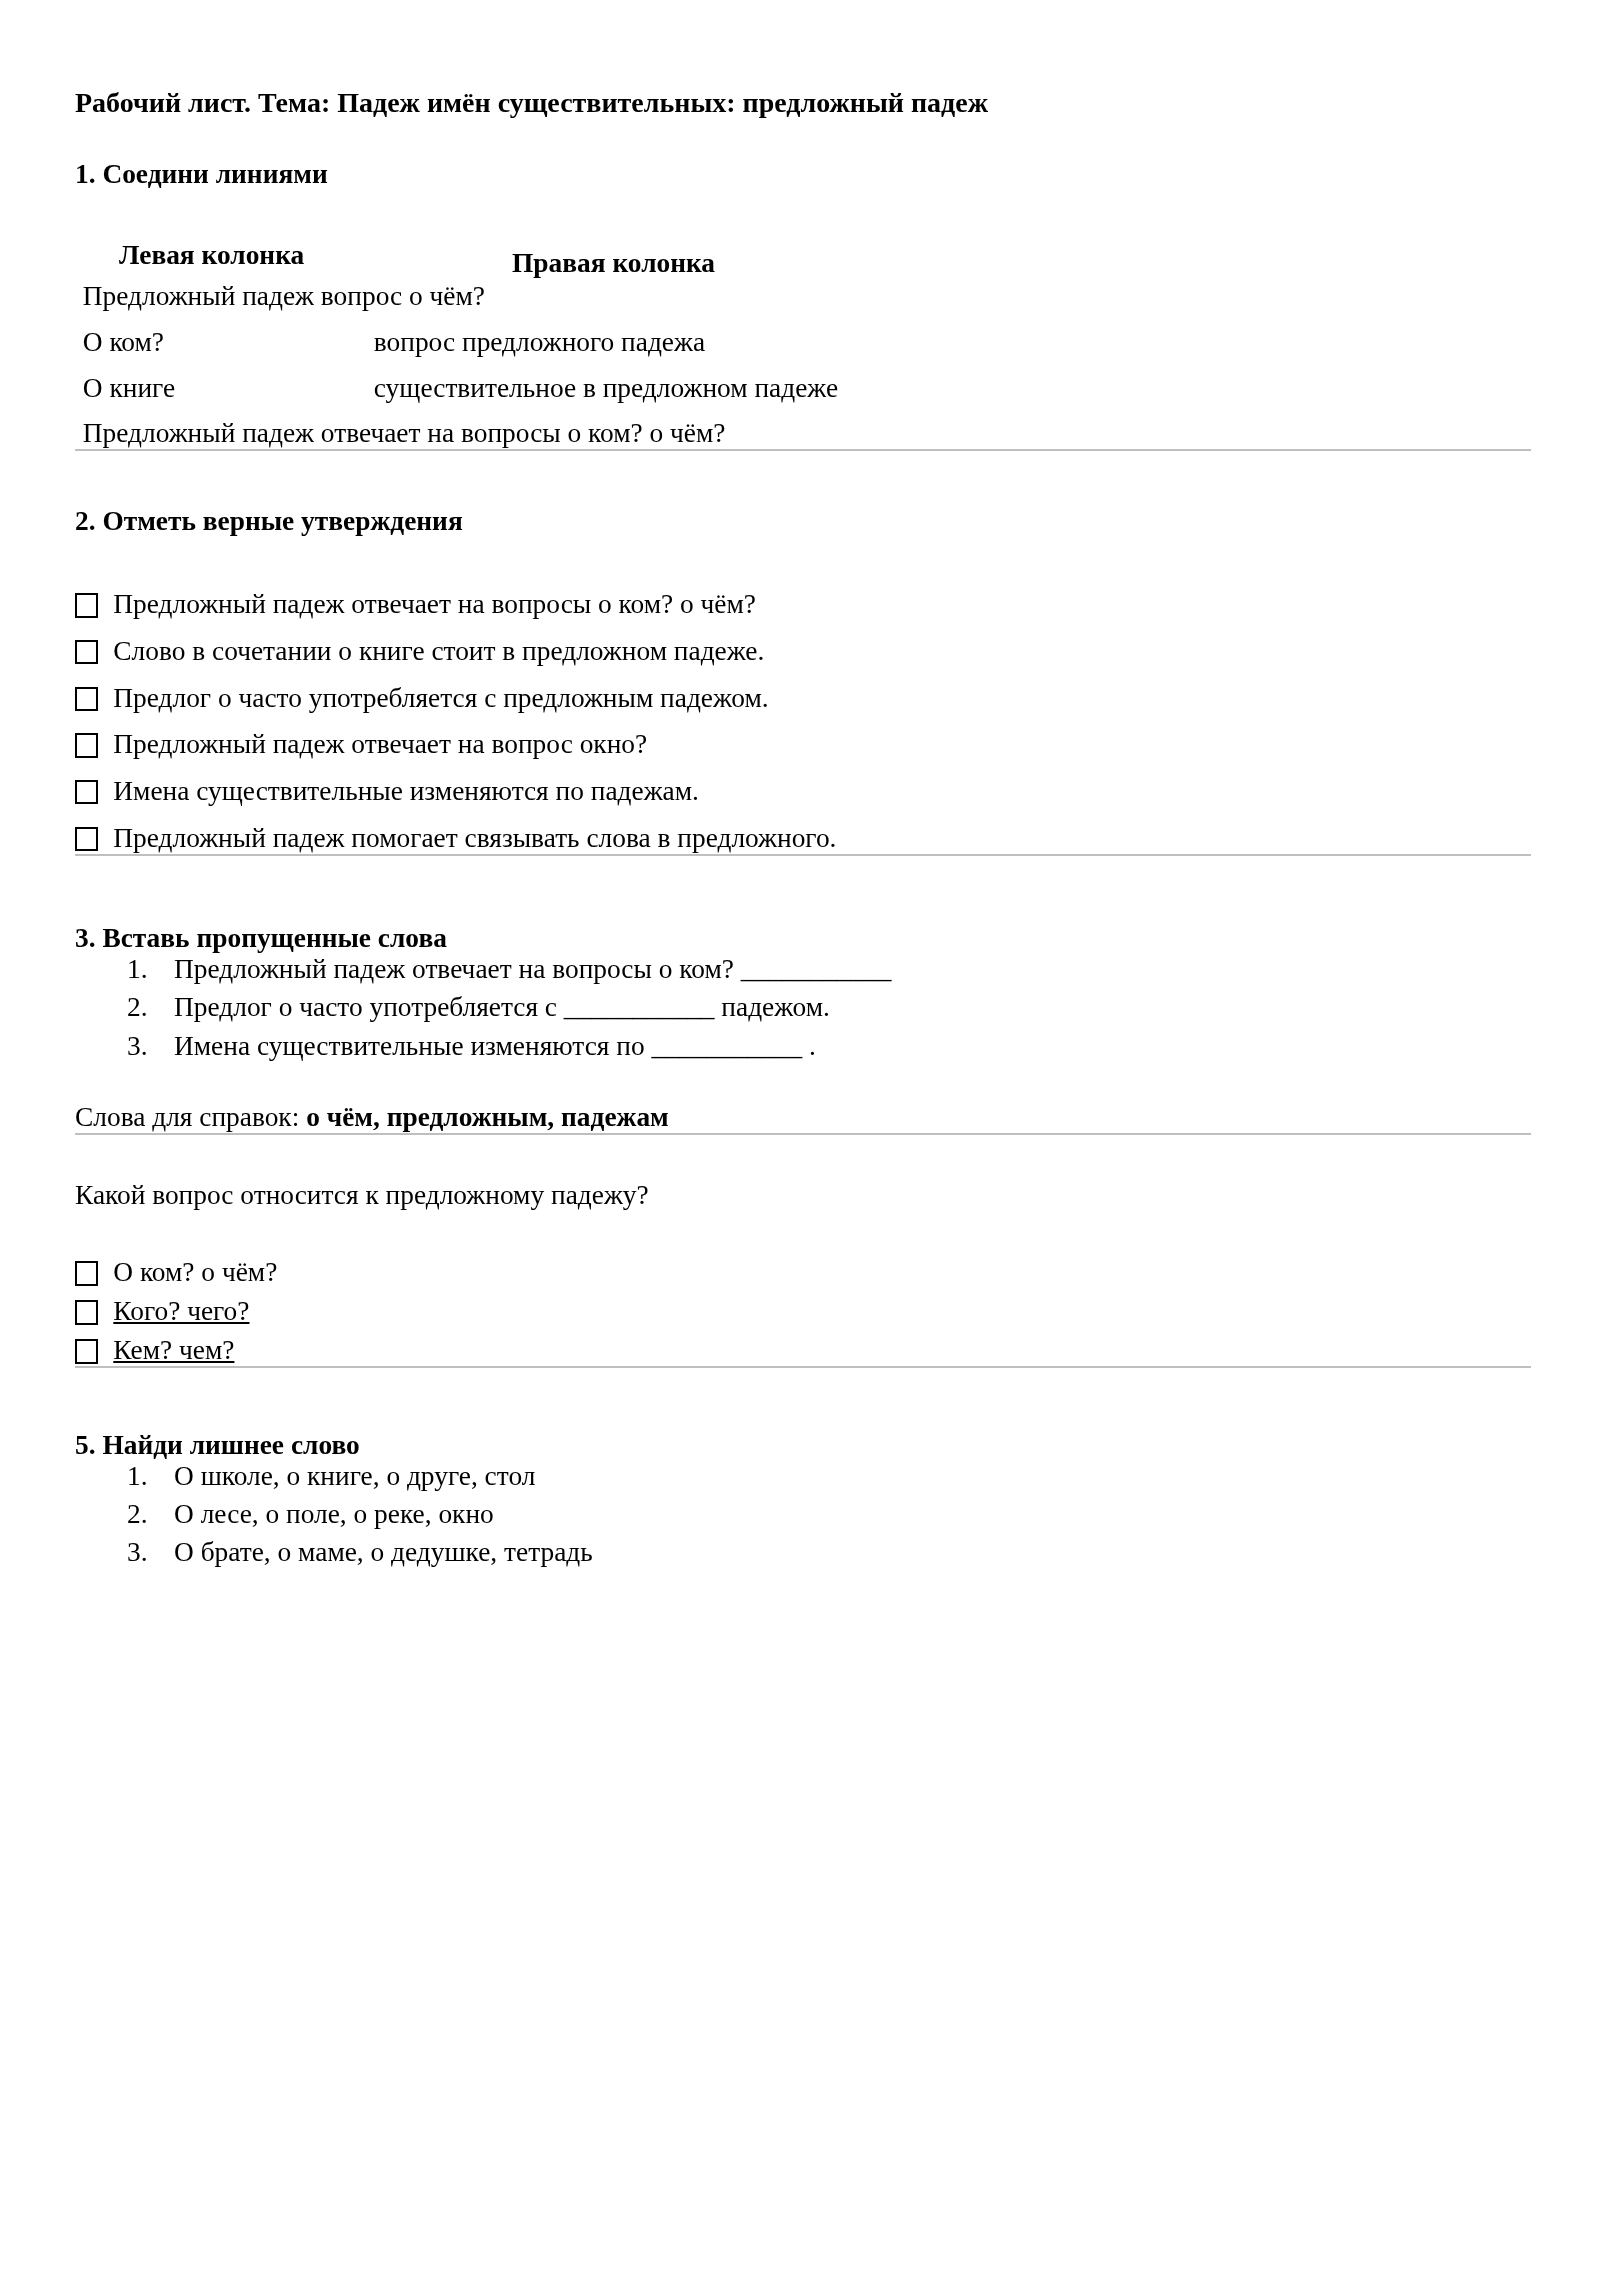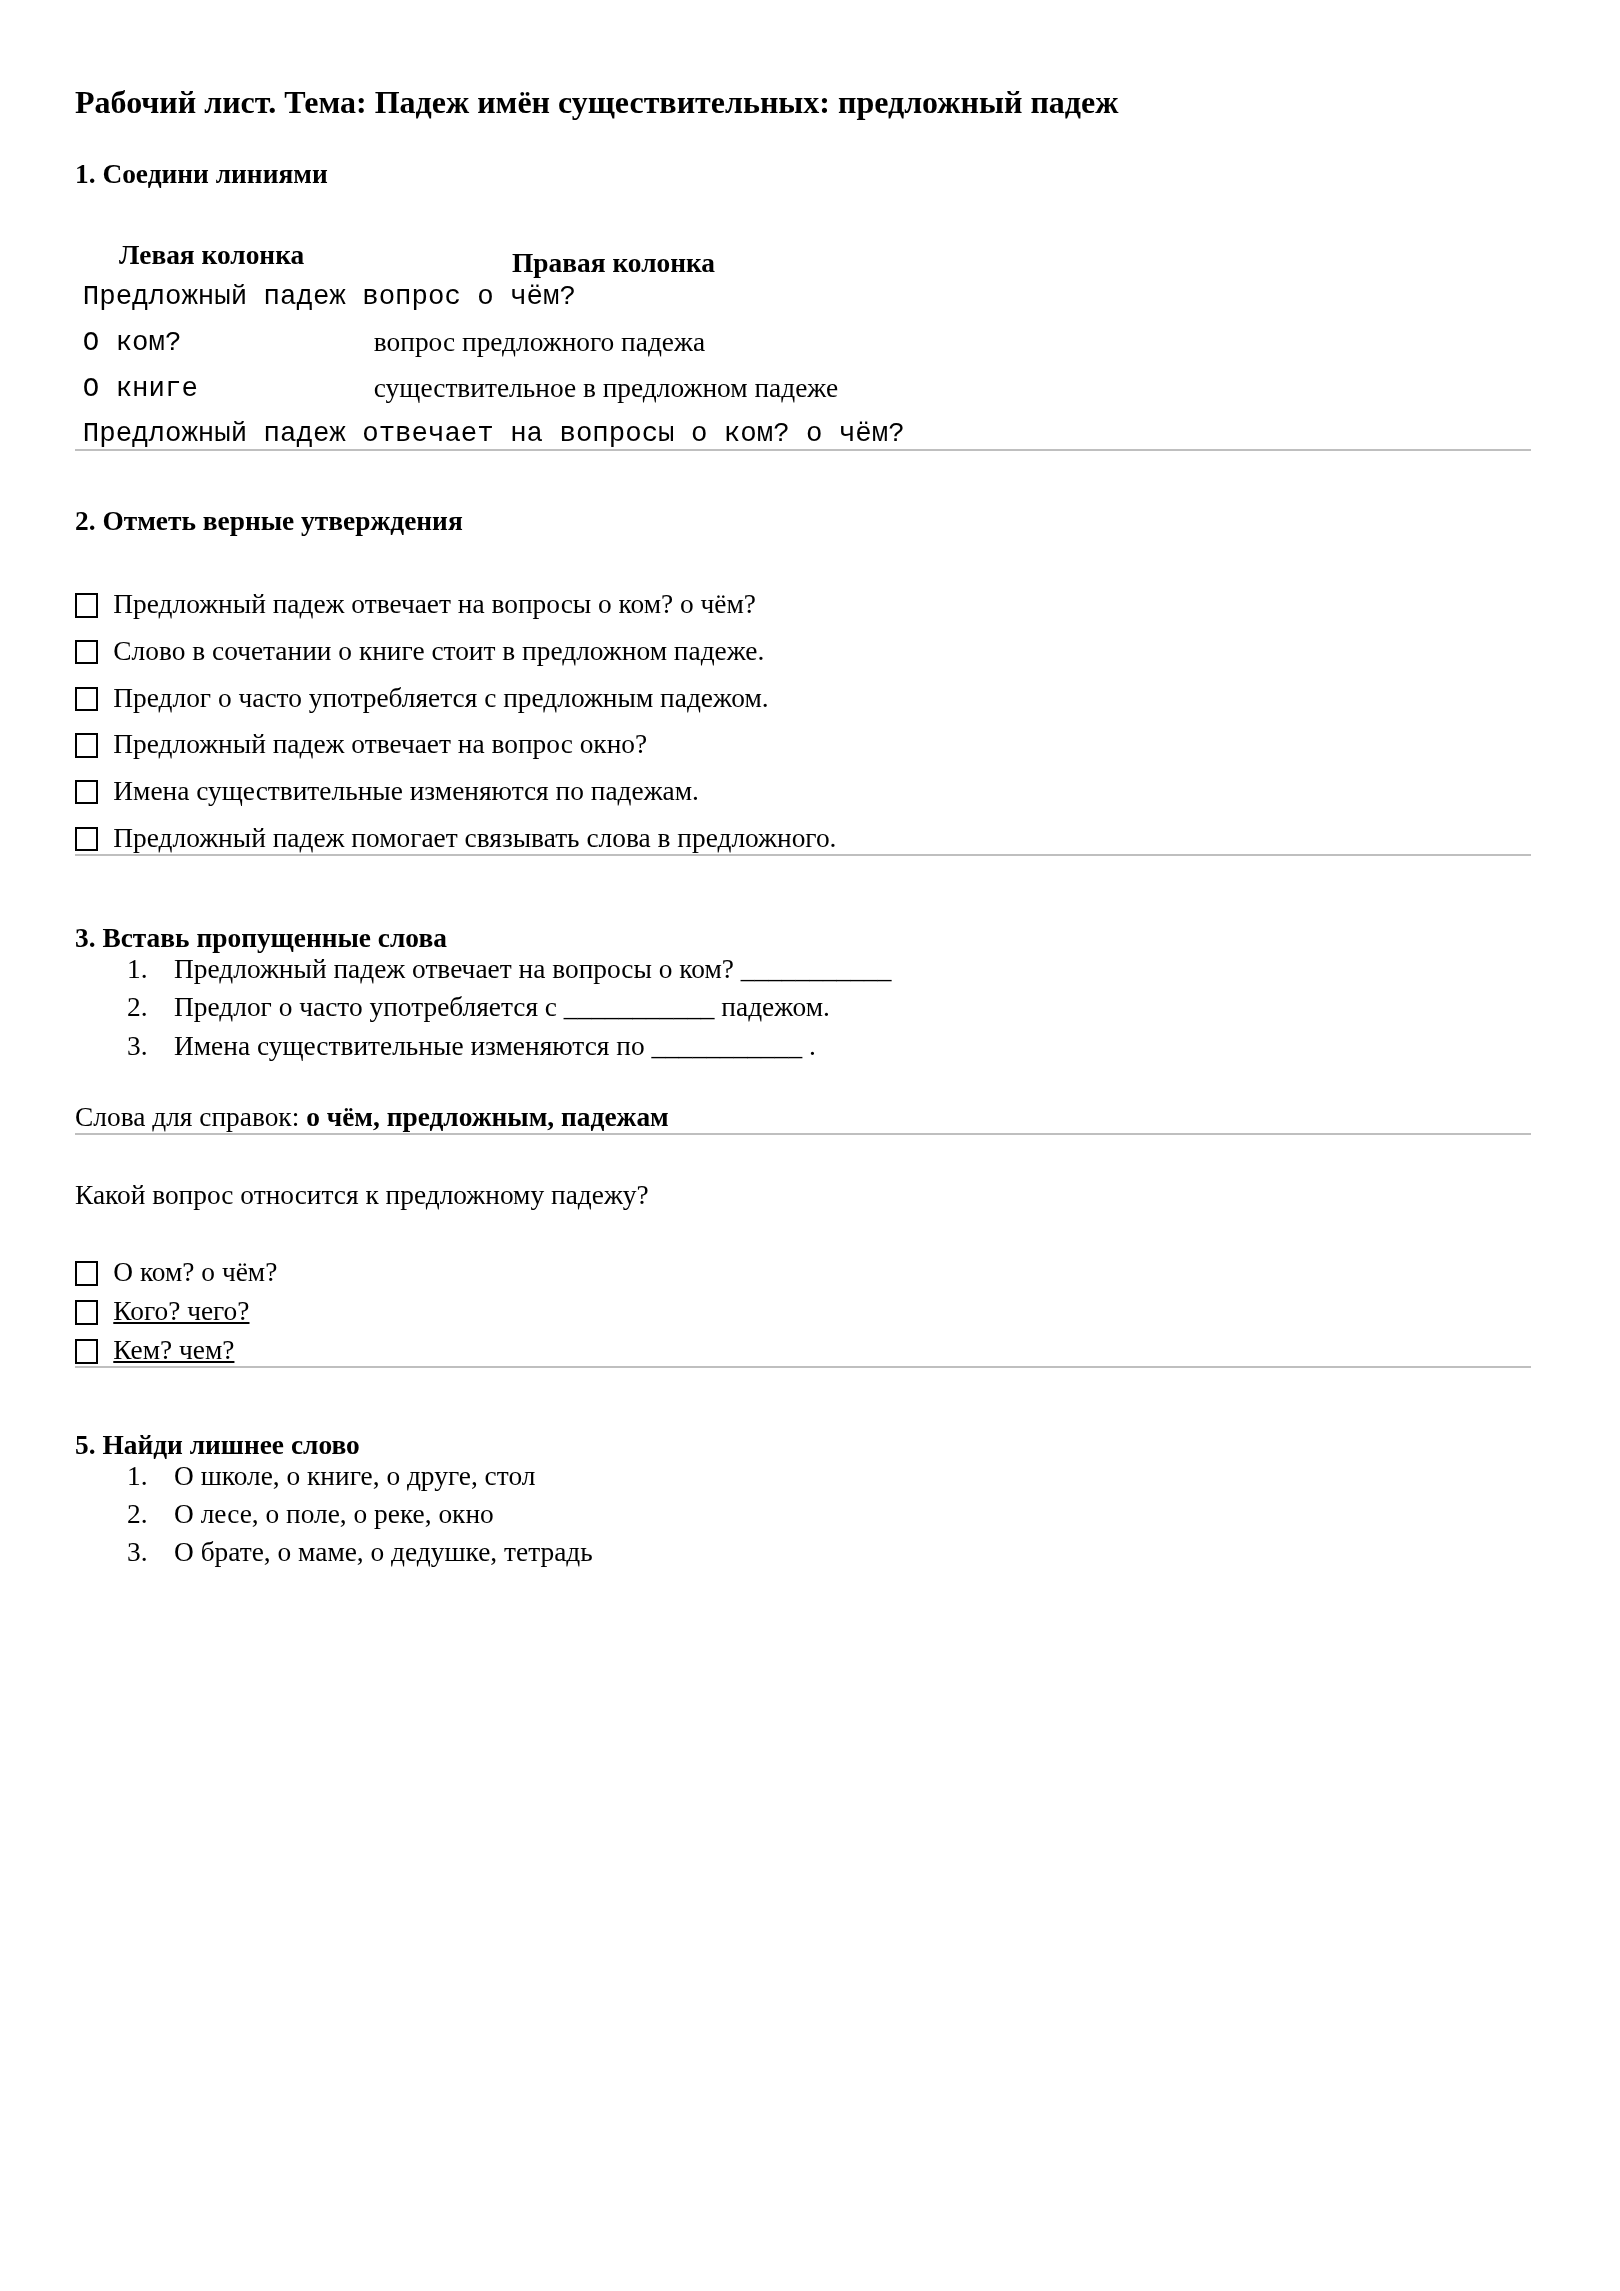--- a/index.html
+++ b/index.html
@@ -10,33 +10,33 @@
     padding: 59px 89px 0 75px;
     background: #ffffff;
     font-family: "Liberation Serif", serif;
     font-size: 27.4px;
     line-height: 31px;
     color: #000000;
     overflow: hidden;
   }
   .title {
     margin-top: 27.4px;
-    font-size: 32px;
+    font-size: 28px;
     line-height: 33px;
     font-weight: 700;
   }
   .s-head { font-weight: 700; }
   .s1-head { margin-top: 40px; }
   .match-headers { margin-top: 50px; position: relative; font-weight: 700; }
   .mh-left  { display: inline-block; margin-left: 44px; }
   .mh-right { position: absolute; left: 437px; top: 8px; }
   .match-row { display: flex; padding-left: 7.8px; }
   .match-row.first { margin-top: 9.8px; }
   .match-row + .match-row { margin-top: 14.7px; gap: 12px; }
-  .match-row .cell-l { width: 279px; flex: none; font-family: Liberation Mono, monospace; }
+  .match-row .cell-l { width: 279px; flex: none; }
   .match-row.wide .cell-l { width: auto; }
   .match-row .cell-r { flex: 1; }
   hr.divider {
     border: none;
     border-top: 2px solid #bfbfbf;
     margin: 0;
     width: 100%;
   }
   .hr1 { margin-top: 36px; }
   .hr2 { margin-top: 44px; }

